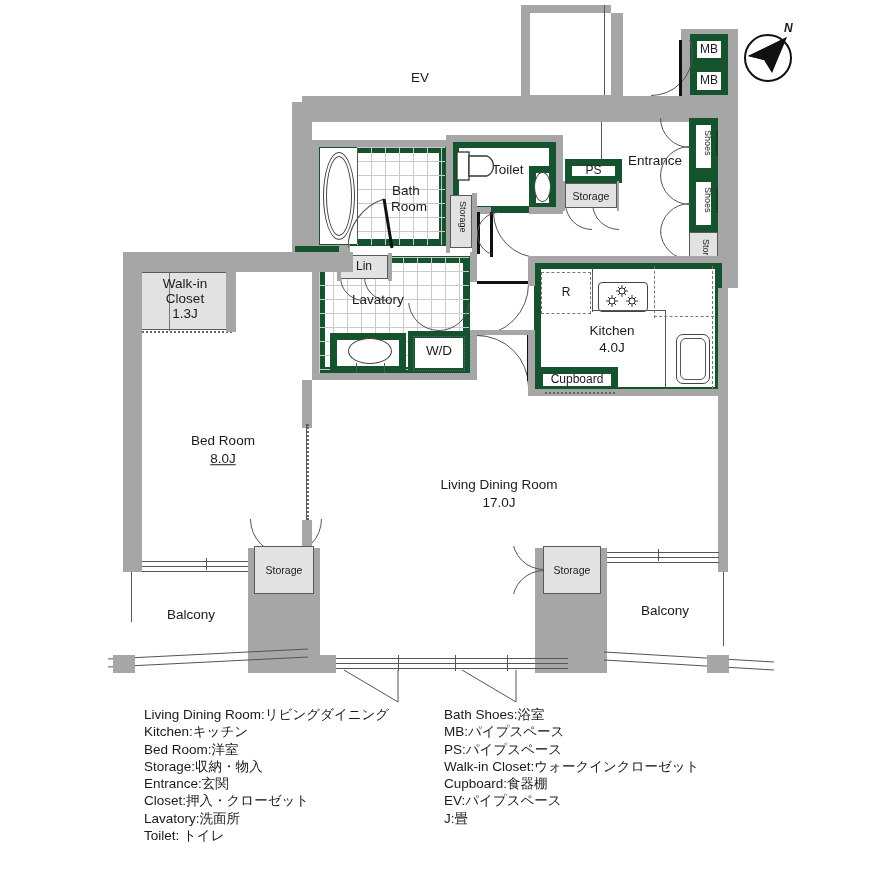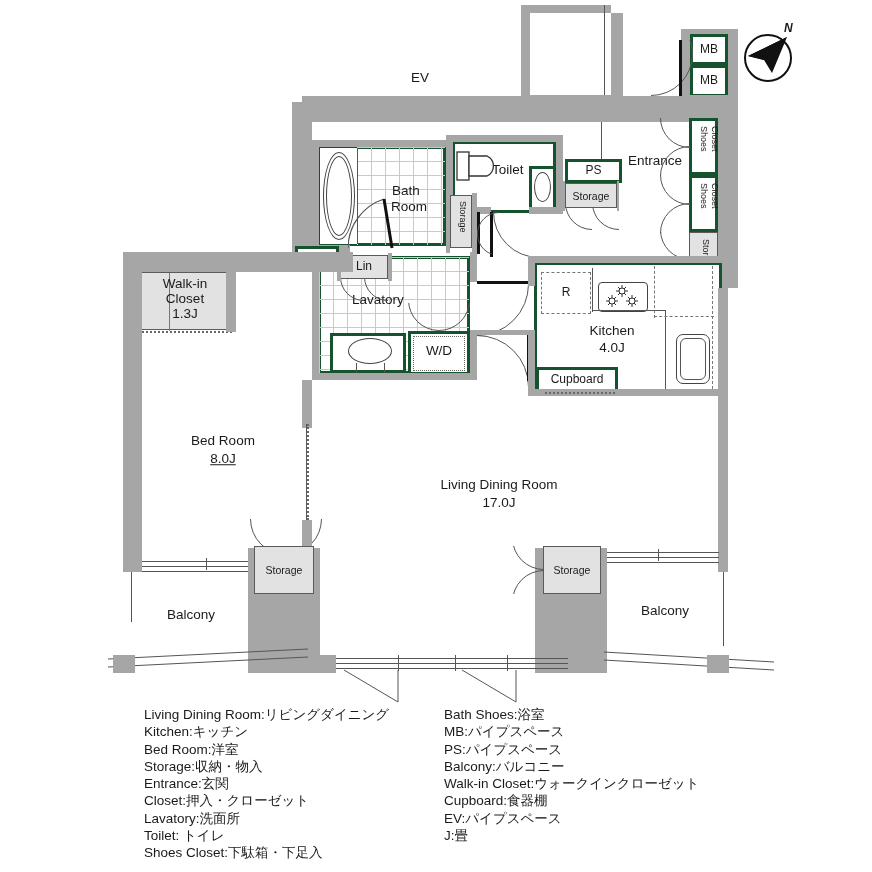--- a/index.html
+++ b/index.html
@@ -1,21 +1,21 @@
 <!DOCTYPE html>
 <html><head>
 <meta charset="utf-8">
 <style>
   html,body{margin:0;padding:0;background:#ffffff;}
   body{width:872px;height:872px;font-family:"Liberation Sans","DejaVu Sans",sans-serif;color:#1a1a1a;overflow:hidden;}
   #plan{position:relative;width:872px;height:872px;}
 
   
   .wall{position:absolute;background:#a6a6a6;}
-  .room{position:absolute;background:#ffffff;border:3px solid #14532d;box-sizing:border-box;}
+  .room{position:absolute;background:#ffffff;border:7px solid #14532d;box-sizing:border-box;}
   .fillbox{position:absolute;background:#e2e2e2;border:1px solid #5a5a5a;box-sizing:border-box;}
   .thinline{position:absolute;background:#555;}
   .label{position:absolute;white-space:nowrap;line-height:1.15;text-align:center;pointer-events:none;}
   .lbl-l{font-size:13.5px;}
   .lbl-m{font-size:12px;}
   .lbl-s{font-size:10.5px;}
   .lbl-xs{font-size:9px;}
   .vert{writing-mode:vertical-rl;text-orientation:mixed;}
   .ctr{transform:translate(-50%,-50%);}
   .dash{position:absolute;border:1px dashed #777;box-sizing:border-box;}
@@ -376,27 +376,25 @@
   <div id="legend">
     <div class="leg-col" id="leg-left">
       <div class="leg-row">Living Dining Room:リビングダイニング</div>
       <div class="leg-row">Kitchen:キッチン</div>
       <div class="leg-row">Bed Room:洋室</div>
       <div class="leg-row">Storage:収納・物入</div>
       <div class="leg-row">Entrance:玄関</div>
       <div class="leg-row">Closet:押入・クローゼット</div>
       <div class="leg-row">Lavatory:洗面所</div>
       <div class="leg-row">Toilet: トイレ</div>
-      <div class="leg-row">Shoes Closet:下駄箱・下足入</div>
     </div>
     <div class="leg-col" id="leg-right">
       <div class="leg-row">Bath Shoes:浴室</div>
       <div class="leg-row">MB:パイプスペース</div>
       <div class="leg-row">PS:パイプスペース</div>
-      <div class="leg-row">Balcony:バルコニー</div>
       <div class="leg-row">Walk-in Closet:ウォークインクローゼット</div>
       <div class="leg-row">Cupboard:食器棚</div>
       <div class="leg-row">EV:パイプスペース</div>
       <div class="leg-row">J:畳</div>
     </div>
   </div>
 
 </div>
 
 </body></html>

